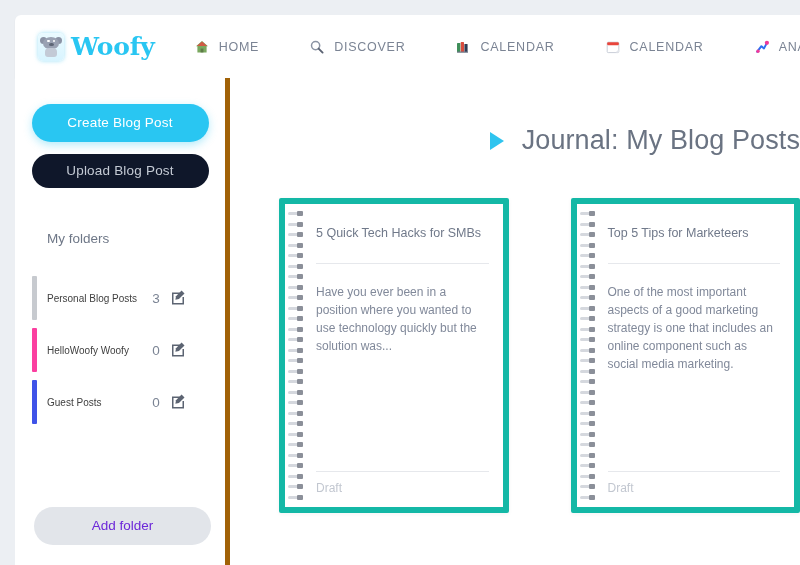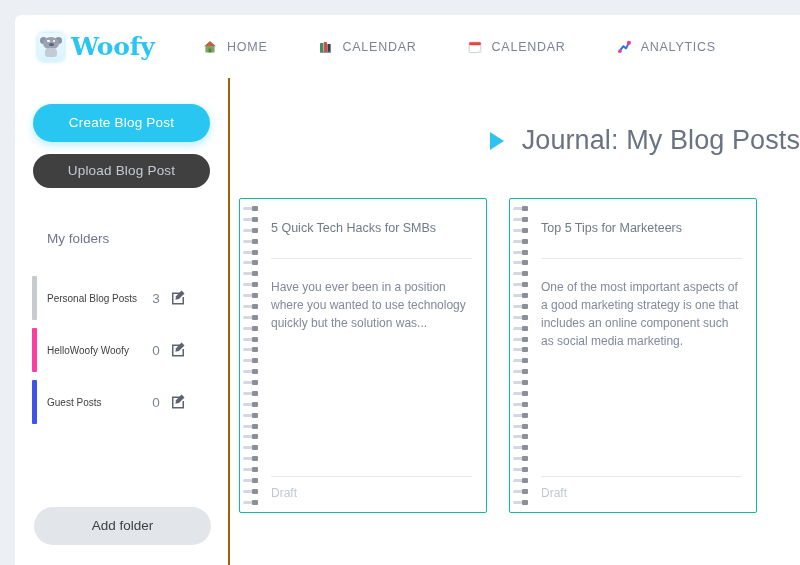--- a/index.html
+++ b/index.html
@@ -138,21 +138,21 @@
     height: 487px;
     display: flex;
   }
 
   
   .sidebar {
     position: relative;
     width: 215px;
     flex: none;
     background: #ffffff;
-    border-right: 2px solid #a16207;
+    border-right: 5px solid #a16207;
     padding-top: 26px;
   }
 
   .btn-create {
     display: block;
     width: 177px;
     margin: 0 auto;
     height: 38px;
     line-height: 38px;
     text-align: center;
@@ -167,21 +167,21 @@
   }
 
   .btn-upload {
     display: block;
     width: 177px;
     margin: 12px auto 0;
     height: 34px;
     line-height: 34px;
     text-align: center;
     border-radius: 17px;
-    background: #404040;
+    background: #0f172a;
     color: #c4cad4;
     font-size: 13.5px;
     letter-spacing: 0.2px;
     cursor: pointer;
     border: none;
   }
 
   .my-folders {
     margin: 43px 0 0 32px;
     font-size: 13.5px;
@@ -225,21 +225,21 @@
   .btn-addfolder {
     position: absolute;
     left: 19px;
     bottom: 20px;
     width: 177px;
     height: 38px;
     line-height: 38px;
     text-align: center;
     border-radius: 19px;
     background: #e2e5ea;
-    color: #404040;
+    color: #6d28d9;
     font-size: 13.5px;
     cursor: pointer;
     border: none;
   }
 
   
   .main {
     flex: 1;
     background: #ffffff;
     position: relative;
@@ -273,24 +273,25 @@
     display: flex;
     gap: 22px;
     margin: 42px 0 0 9px;
   }
 
   .card {
     position: relative;
     width: 248px;
     height: 315px;
     background: #ffffff;
-    border: 1px solid #14b8a6;
+    border: 6px solid #14b8a6;
     border-radius: 2px;
     box-shadow: 0 1px 4px rgba(25,35,60,0.05);
     cursor: pointer;
+    margin-left: 40px;
   }
 
   .spiral {
     position: absolute;
     left: 3px;
     top: 7px;
     bottom: 7px;
     width: 18px;
     display: flex;
     flex-direction: column;
@@ -381,20 +382,27 @@
 
       <div class="nav-item">
         <svg class="nav-ico" viewBox="0 0 16 16">
           <path d="M8 2 L14 7.2 L12.6 7.2 L12.6 13.4 L3.4 13.4 L3.4 7.2 L2 7.2 Z" fill="#7aa85f"></path>
           <path d="M8 2.4 L13.2 7 L2.8 7 Z" fill="#d05a45"></path>
           <rect x="6.6" y="9.6" width="2.8" height="3.8" fill="#5d7a48"></rect>
         </svg>
         <span class="nav-label">HOME</span>
       </div>
 
+      <div class="nav-item">
+        <svg class="nav-ico" viewBox="0 0 16 16">
+          <circle cx="6.6" cy="6.6" r="4.1" fill="none" stroke="#8a93a3" stroke-width="1.5"></circle>
+          <line x1="9.6" y1="9.6" x2="13.6" y2="13.6" stroke="#5a6272" stroke-width="1.9" stroke-linecap="round"></line>
+        </svg>
+        <span class="nav-label">DISCOVER</span>
+      </div>
 
       <div class="nav-item">
         <svg class="nav-ico" viewBox="0 0 16 16">
           <rect x="2" y="4" width="3.4" height="9" rx="0.6" fill="#3f8f5a"></rect>
           <rect x="5.8" y="3" width="3.2" height="10" rx="0.6" fill="#d84b3e"></rect>
           <rect x="9.4" y="5" width="3.2" height="8" rx="0.6" fill="#2f3d54"></rect>
           <rect x="2" y="12.4" width="11" height="1.4" rx="0.4" fill="#6f7787"></rect>
         </svg>
         <span class="nav-label">CALENDAR</span>
       </div>

